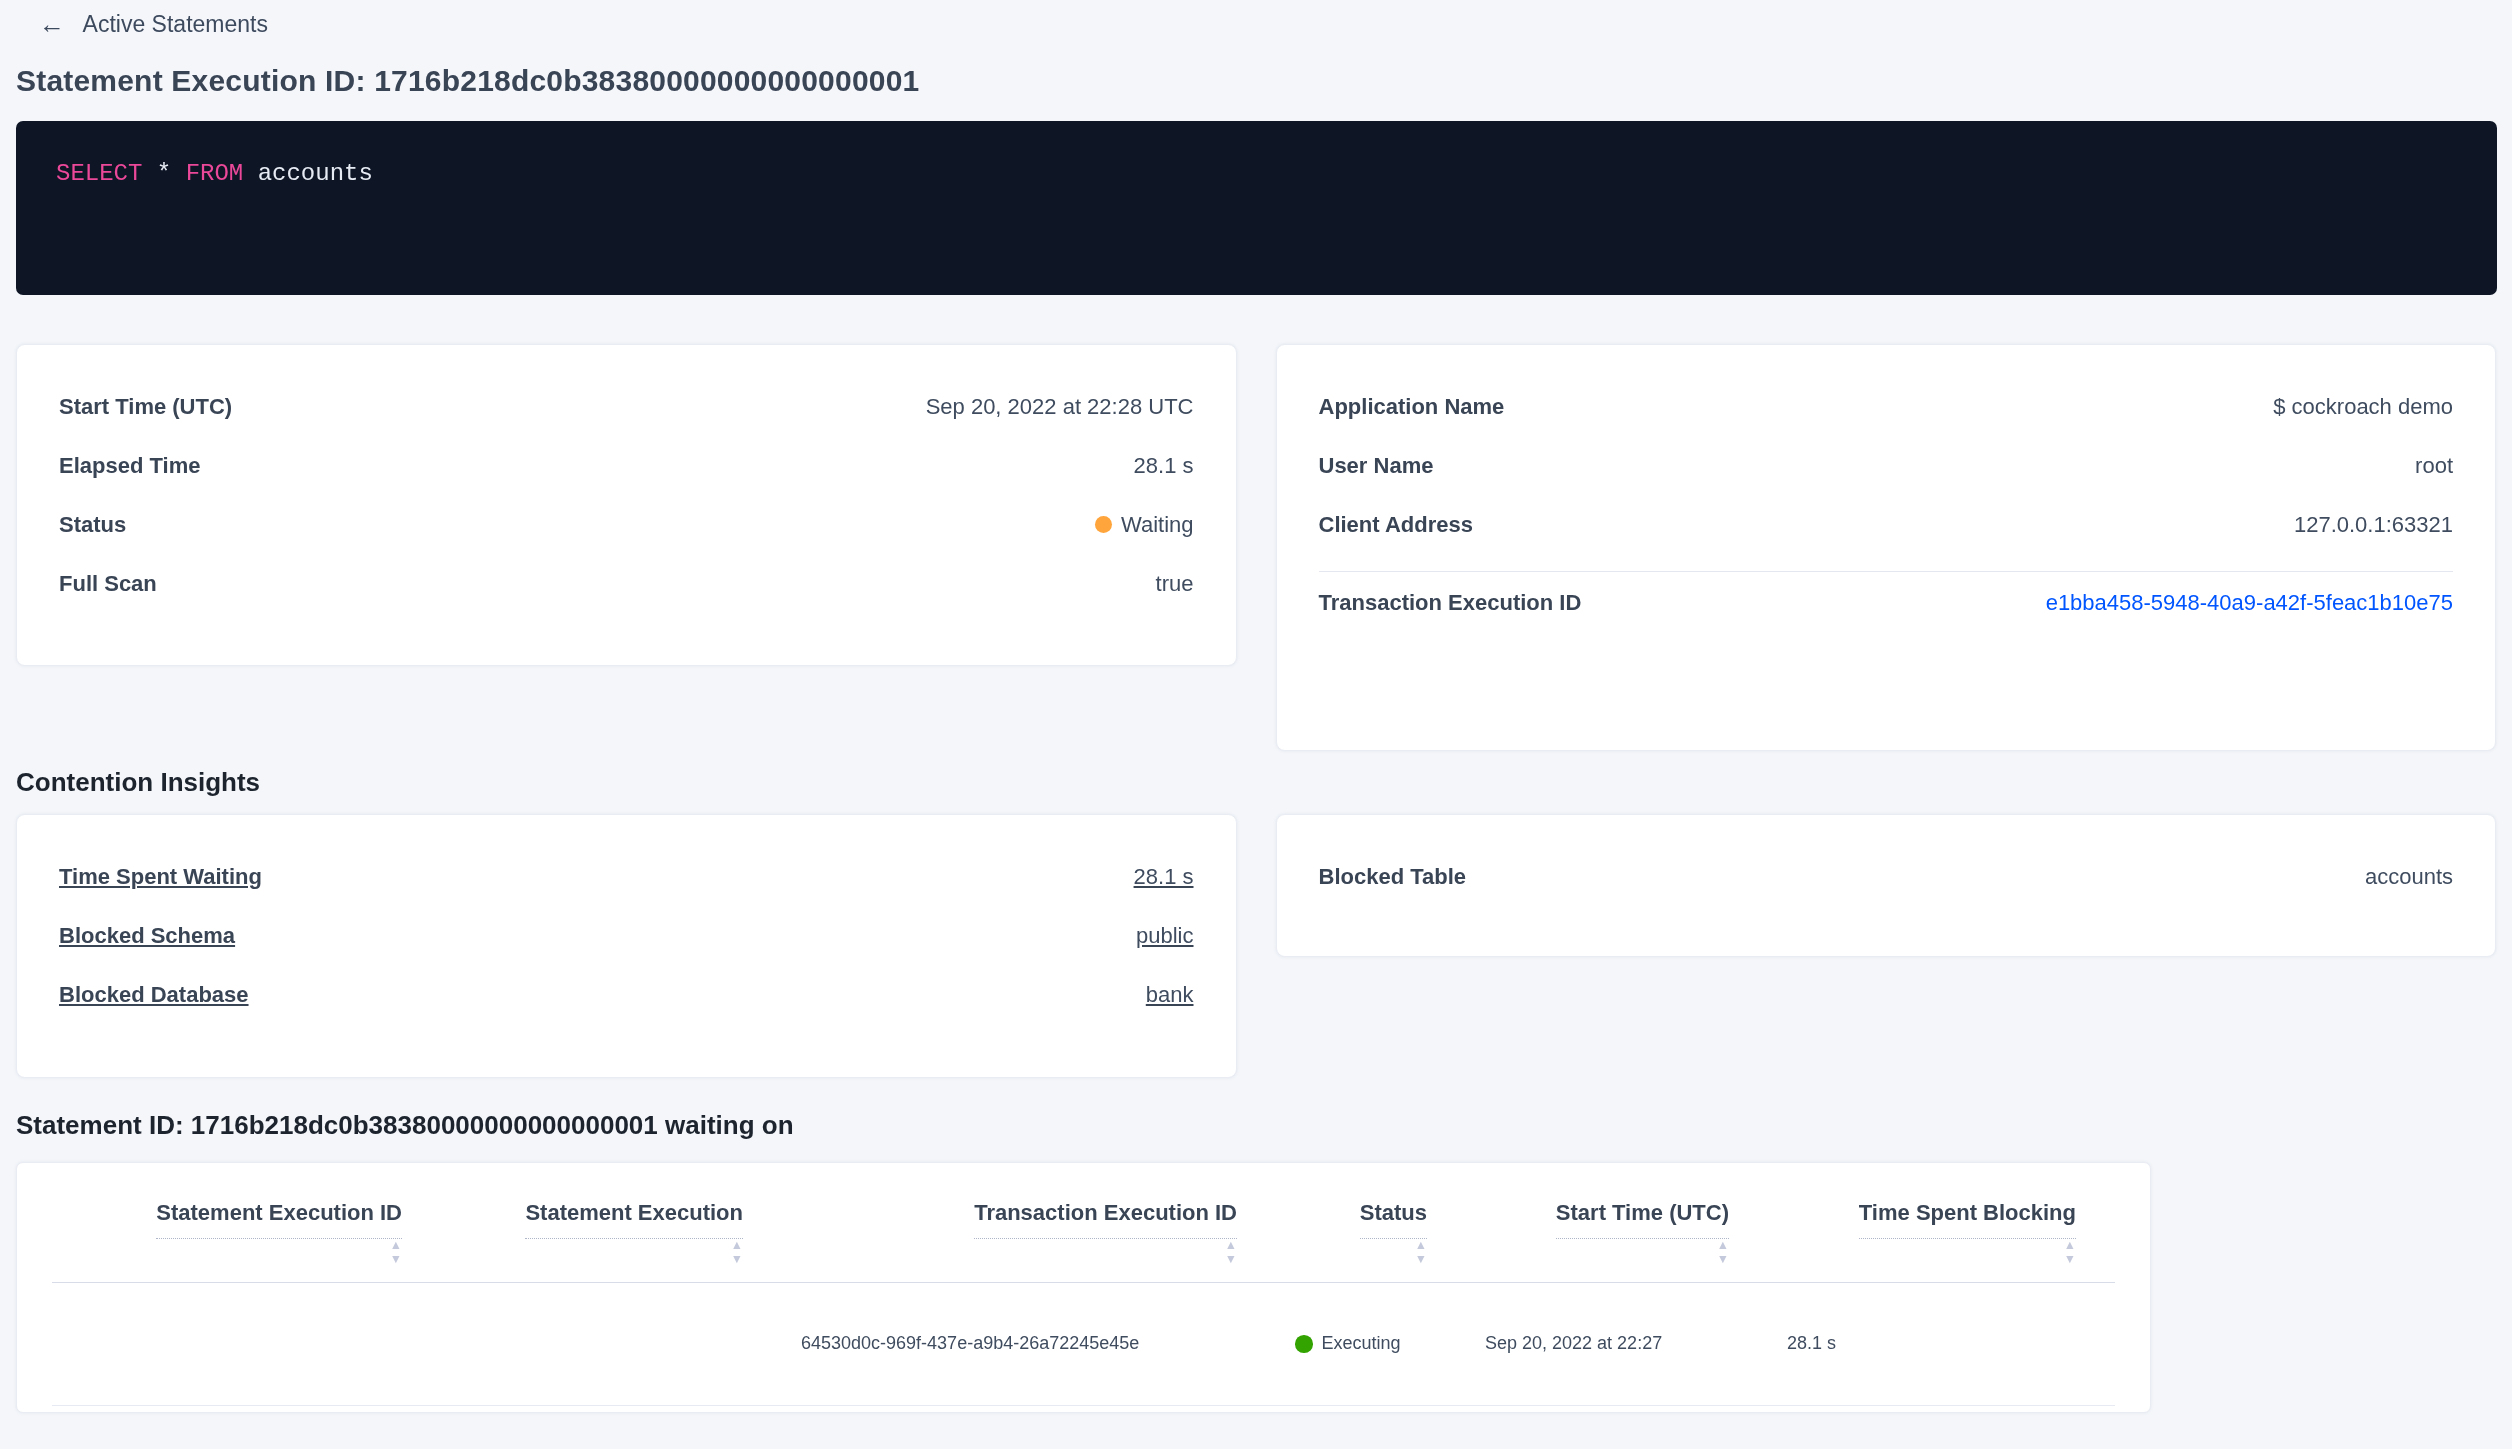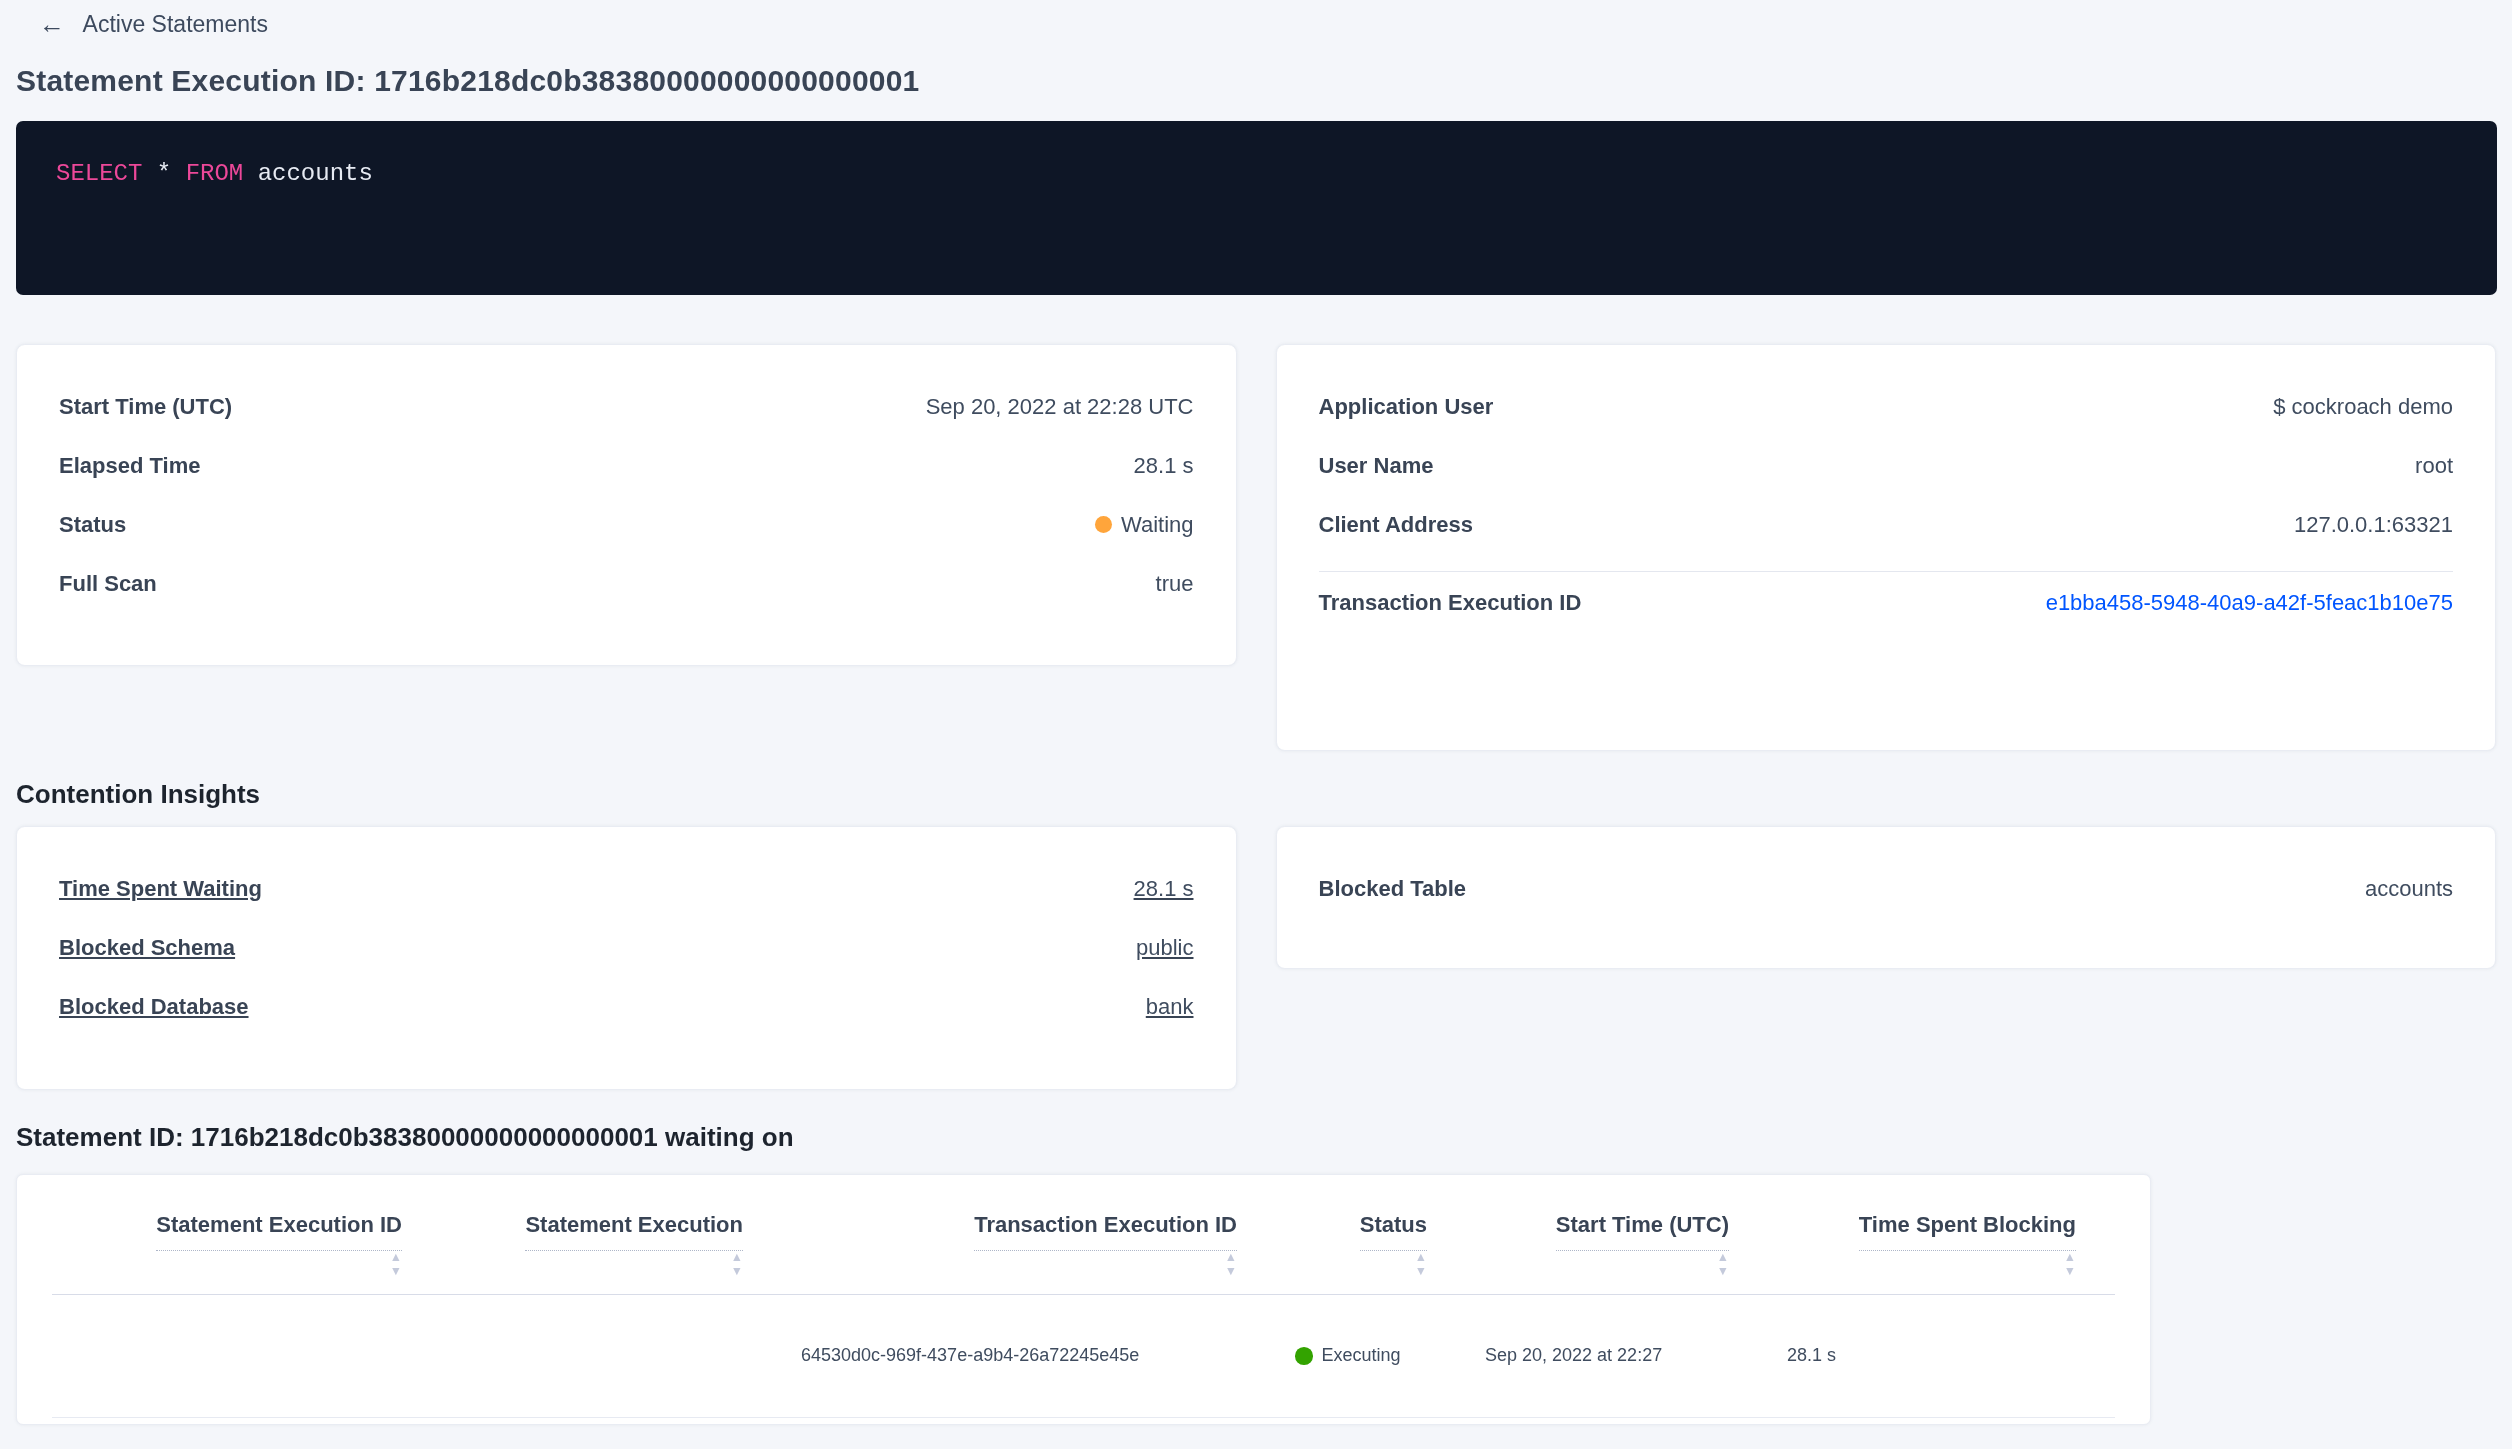--- a/index.html
+++ b/index.html
@@ -59,21 +59,21 @@
   .kv-label { font-weight:700; color:#394455; }
   .kv-value { color:#3f4c5f; text-align:left; }
   .kv-link { color:#0055ff; text-decoration:none; cursor:pointer; }
   .card-divider { border:none; border-top:0.9px solid #e4e7ef; margin:27px 0 18.4px 0; }
 
   .status-value { display:flex; align-items:center; gap:8.8px; }
   .dot { width:17.6px; height:17.6px; border-radius:50%; display:inline-block; }
 
   
   .section-heading { font-size:26px; font-weight:700; color:#1d242e; }
-  .heading-contention { margin-top:28px; }
+  .heading-contention { margin-top:16px; }
   .heading-waiting { margin-top:32px; }
 
   
   .table-card {
     margin-top:21px; width:2135px; height:251px;
     background:#ffffff; border:0.9px solid #e9ecf3; border-radius:7px;
     box-shadow:0 0 3.5px rgba(67,90,111,0.09);
     padding:0 35px;
   }
   .tbl-header { display:flex; padding:37px 0 17.6px 0; border-bottom:1.8px solid #d8dce8; }
@@ -128,21 +128,21 @@
         </span>
       </div>
       <div class="kv-row">
         <span class="kv-label">Full Scan</span>
         <span class="kv-value">true</span>
       </div>
     </div>
 
     <div class="card card-session">
       <div class="kv-row">
-        <span class="kv-label">Application User</span>
+        <span class="kv-label">Application Name</span>
         <span class="kv-value">$ cockroach demo</span>
       </div>
       <div class="kv-row">
         <span class="kv-label">User Name</span>
         <span class="kv-value">root</span>
       </div>
       <div class="kv-row">
         <span class="kv-label">Client Address</span>
         <span class="kv-value">127.0.0.1:63321</span>
       </div>

